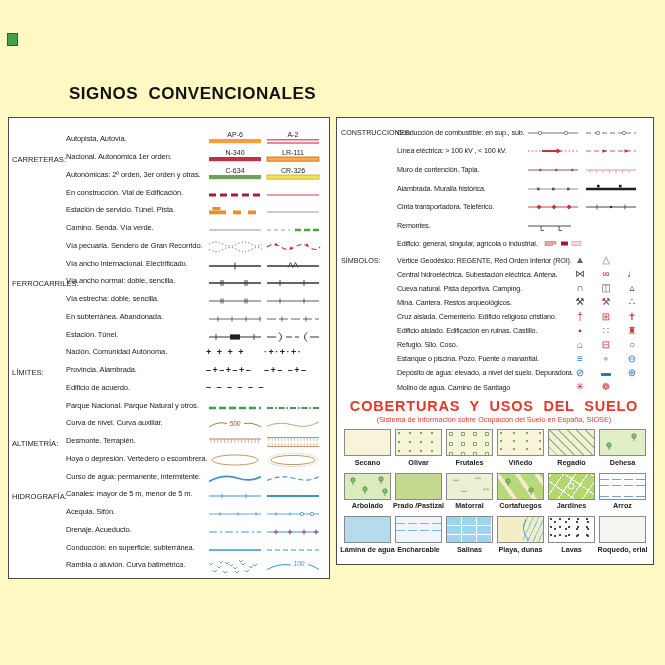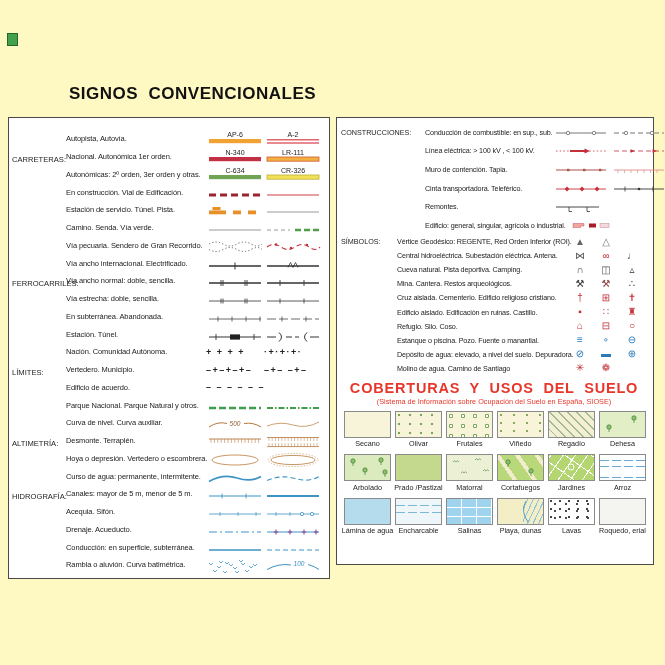--- a/index.html
+++ b/index.html
@@ -12,32 +12,32 @@
   #right-panel{left:336px;top:117px;width:318px;height:448px;padding:5px 0 0 4px;}
   .row{display:flex;align-items:center;}
   .rowL{height:17.75px;}
   .rowC{height:18.6px;}
   .rowS{height:14.1px;}
   .cat{flex:none;font-size:7.6px;color:#222;white-space:nowrap;}
   .catL{width:54px;margin-top:41px;}
   .catR{width:56px;font-size:7.2px;}
   .desc{flex:none;font-size:7.5px;letter-spacing:-0.1px;color:#222;white-space:nowrap;}
   .descL{width:140px;}
-  .descC{width:128px;font-size:7.2px;letter-spacing:-0.15px;padding-left:28px;}
+  .descC{width:128px;font-size:7.2px;letter-spacing:-0.15px;}
   .descS{width:170px;font-size:7.2px;letter-spacing:-0.15px;}
   .sym{flex:none;display:flex;align-items:center;justify-content:flex-start;}
   .symL{width:58px;}
   .symL2{width:60px;}
   .symC{width:58px;}
   .glyphcell{flex:none;width:26px;text-align:center;font-size:10px;line-height:12px;}
   .symtext{font-size:9px;font-weight:bold;color:#222;letter-spacing:1.5px;white-space:nowrap;}
   .cob-title{text-align:center;color:#e8362a;font-weight:bold;font-size:14.5px;letter-spacing:.8px;margin:4px 0 1px;width:306px;white-space:pre;}
   .cob-sub{text-align:center;color:#e8362a;font-size:7.3px;width:306px;white-space:nowrap;}
   .cob-grid{display:grid;grid-template-columns:repeat(6,51px);justify-content:start;margin-top:5px;margin-left:1px;}
-  .cob-cell{display:flex;flex-direction:column;align-items:center;margin-bottom:6px;}
+  .cob-cell{display:flex;flex-direction:column;align-items:center;margin-bottom:6px;font-weight:bold;}
   .cob-label{font-size:7.2px;color:#222;margin-top:1.5px;white-space:nowrap;}
   .sw{width:47px;height:27px;border:1px solid #8a8a8a;box-sizing:border-box;position:relative;overflow:hidden;}
   .sw svg{position:absolute;left:0;top:0;}
   .sw-secano{background:#f7f4da;}
   .sw-olivar{background-color:#f7f4da;background-image:radial-gradient(circle at 3px 3px,#7aa85a 1.2px,transparent 1.6px);background-size:11px 9px;}
   .sw-frutales{background-color:#f7f4da;background-image:radial-gradient(circle at 4px 4px,#fff .8px,#7aa85a 1px,#7aa85a 2px,transparent 2.4px);background-size:12px 10px;}
   .sw-vinedo{background-color:#f7f4da;background-image:radial-gradient(circle at 3px 3px,#8aa85a 1px,transparent 1.3px);background-size:13px 8px;}
   .sw-regadio{background:repeating-linear-gradient(45deg,#f2efd4 0 5px,#a3b98f 5px 6.3px);}
   .sw-dehesa{background:#e2eec6;}
   .sw-arbolado{background:#dcebbe;}
@@ -275,21 +275,21 @@
         <div class="desc descL">Nación. Comunidad Autónoma.</div>
         <div class="sym symL">
           <span class="symtext">+ + + +</span>
         </div>
         <div class="sym symL2">
           <span class="symtext">·+·+·+·</span>
         </div>
       </div>
       <div class="row rowL">
         <div class="cat catL"></div>
-        <div class="desc descL">Vertedero. Municipio.</div>
+        <div class="desc descL">Provincia. Alambrada.</div>
         <div class="sym symL">
           <span class="symtext">–+–+–+–</span>
         </div>
         <div class="sym symL2">
           <span class="symtext">–+– –+–</span>
         </div>
       </div>
       <div class="row rowL">
         <div class="cat catL"></div>
         <div class="desc descL">Edificio de acuerdo.</div>
@@ -578,20 +578,39 @@
               <line x1="20" y1="9" x2="20" y2="12" stroke="#e08a8a" stroke-width="0.7"></line>
               <line x1="26.5" y1="9" x2="26.5" y2="12" stroke="#e08a8a" stroke-width="0.7"></line>
               <line x1="33" y1="9" x2="33" y2="12" stroke="#e08a8a" stroke-width="0.7"></line>
               <line x1="39.5" y1="9" x2="39.5" y2="12" stroke="#e08a8a" stroke-width="0.7"></line>
               <line x1="46" y1="9" x2="46" y2="12" stroke="#e08a8a" stroke-width="0.7"></line>
             </svg>
           </div>
         </div>
         <div class="row rowC">
           <div class="cat catR"></div>
+          <div class="desc descC">Alambrada. Muralla histórica.</div>
+          <div class="sym symC">
+            <svg width="56" height="17" viewBox="0 0 56 17">
+              <line x1="3" y1="9" x2="53" y2="9" stroke="#888" stroke-width="0.9"></line>
+              <rect x="12" y="7.7" width="2.6" height="2.6" fill="#555"></rect>
+              <rect x="27" y="7.7" width="2.6" height="2.6" fill="#555"></rect>
+              <rect x="42" y="7.7" width="2.6" height="2.6" fill="#555"></rect>
+            </svg>
+          </div>
+          <div class="sym symC">
+            <svg width="56" height="17" viewBox="0 0 56 17">
+              <line x1="3" y1="9" x2="53" y2="9" stroke="#1e1e1e" stroke-width="2.4"></line>
+              <rect x="14" y="4.8" width="2.6" height="2.6" fill="#1e1e1e"></rect>
+              <rect x="36" y="4.8" width="2.6" height="2.6" fill="#1e1e1e"></rect>
+            </svg>
+          </div>
+        </div>
+        <div class="row rowC">
+          <div class="cat catR"></div>
           <div class="desc descC">Cinta transportadora. Teleférico.</div>
           <div class="sym symC">
             <svg width="56" height="17" viewBox="0 0 56 17">
               <line x1="3" y1="9" x2="53" y2="9" stroke="#c4303c" stroke-width="0.9"></line>
               <polygon points="14,6.6 16.4,9 14,11.4 11.6,9" fill="#c4303c"></polygon>
               <polygon points="29,6.6 31.4,9 29,11.4 26.6,9" fill="#c4303c"></polygon>
               <polygon points="44,6.6 46.4,9 44,11.4 41.6,9" fill="#c4303c"></polygon>
             </svg>
           </div>
           <div class="sym symC">

